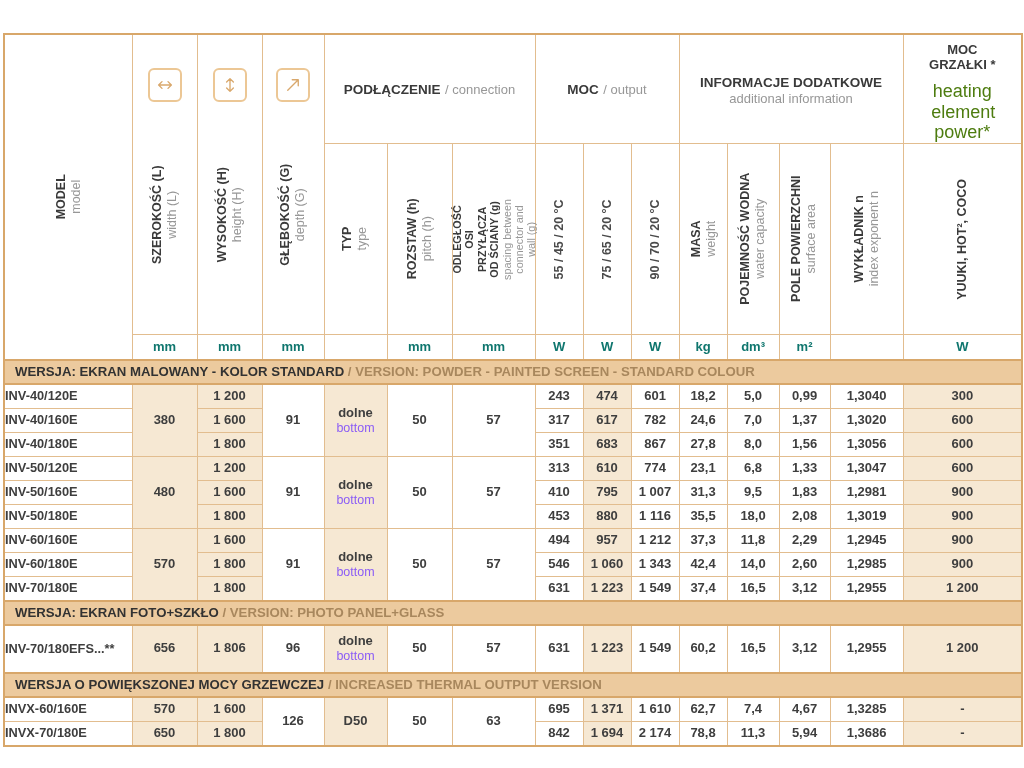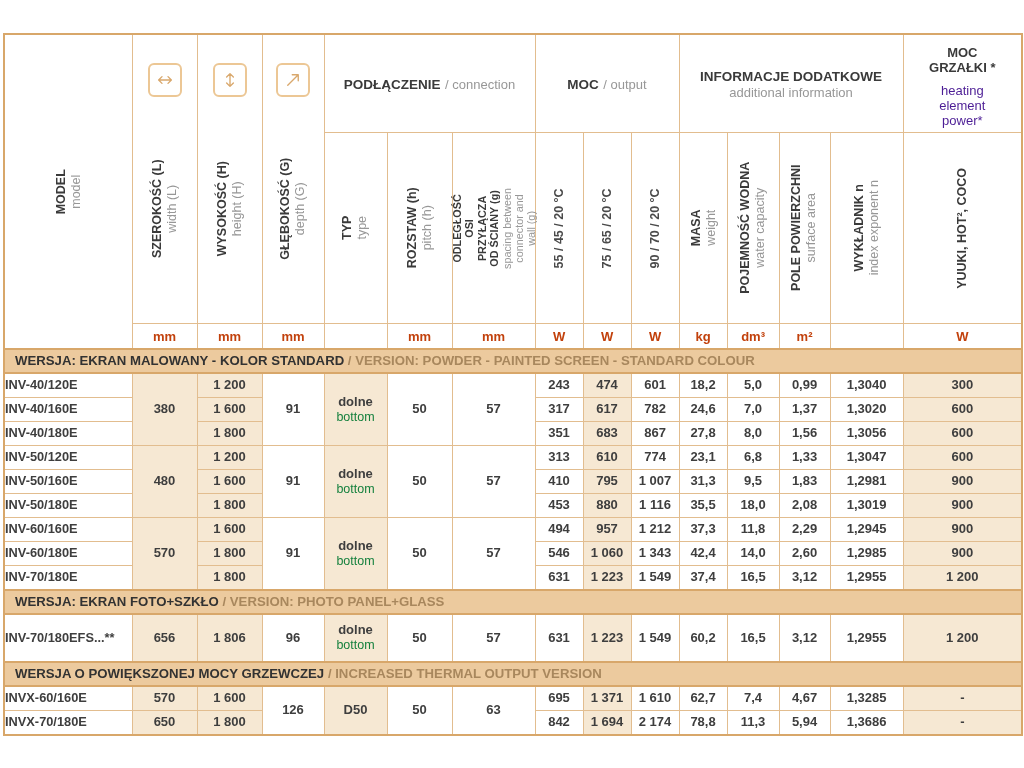--- a/index.html
+++ b/index.html
@@ -3,50 +3,50 @@
 <meta charset="utf-8">
 <style>
   html,body{margin:0;padding:0;background:#fff;}
   body{width:1024px;height:768px;font-family:"Liberation Sans","DejaVu Sans",sans-serif;color:#3e3e3e;overflow:hidden;}
   table{border-collapse:collapse;table-layout:fixed;width:1018px;margin:33px 0 0 3px;border:2px solid #d8a76a;}
   col.shade{background:#f6e8d3;}
   th,td{border:1px solid #e2bd8f;padding:0;vertical-align:middle;}
   thead th{background:#fff;font-weight:normal;}
   tr.r1 th{height:97px;}
   tr.r2 th{height:190px;}
-  tr.r3 td{height:24px;font-weight:bold;font-size:13px;background:#fff;text-align:center;color:#c2410c;}
+  tr.r3 td{height:24px;font-weight:bold;font-size:13px;background:#fff;text-align:center;color:#0f766e;}
   
   .grp{text-align:center;line-height:1.2;}
   .grp .pl{font-weight:bold;font-size:13.5px;color:#3a3a3a;}
   .grp .en{color:#979797;font-size:13px;}
   .grp .en.block{display:block;}
   .heater{line-height:1.15;text-align:center;}
   .heater .pl{font-weight:bold;font-size:13px;color:#3a3a3a;display:block;width:84px;margin:8px auto;}
-  .heater .en{color:#4c1d95;font-size:13px;display:block;width:62px;margin:0 auto;}
+  .heater .en{color:#4d7c0f;font-size:18px;display:block;width:62px;margin:0 auto;}
   
   .rwrap{display:flex;align-items:center;justify-content:center;}
   .rot{transform:rotate(-90deg);white-space:nowrap;line-height:1.18;font-size:12.5px;text-align:center;}
   .rot .pl{font-weight:bold;color:#3a3a3a;display:block;}
   .rot .en{color:#979797;display:block;}
   .rot.wrap{white-space:normal;width:152px;font-size:10.8px;line-height:1.15;}
   .rot.temp{font-weight:600;color:#4a4a4a;}
   .rot.brands{font-weight:bold;color:#3a3a3a;}
   .dimwrap{height:285px;display:flex;flex-direction:column;align-items:center;}
   .dimwrap .rwrap{flex:1;}
   .modelwrap{height:310px;display:flex;align-items:center;justify-content:center;}
   .r2wrap{height:188px;}
   .icon-box{width:30px;height:30px;margin-top:26px;border:2px solid #eac famous;}
   .icon-box{border:2px solid #ecc795;border-radius:6px;background:#fff;display:flex;align-items:center;justify-content:center;flex:0 0 auto;}
   .icon-box svg{stroke:#d9a86c;fill:none;stroke-width:1.8;stroke-linecap:round;stroke-linejoin:round;}
   
   td.diag{background-image:linear-gradient(to bottom right,transparent calc(50% - 0.7px),#ddab72 calc(50% - 0.7px),#ddab72 calc(50% + 0.7px),transparent calc(50% + 0.7px));}
   
   tbody td{font-size:13px;font-weight:600;text-align:center;height:23px;color:#3e3e3e;line-height:1.15;}
   tbody td.model{text-align:left;font-weight:bold;font-size:12.8px;}
-  .cell-sub{color:#15803d;font-weight:400;font-size:12.5px;}
+  .cell-sub{color:#8b5cf6;font-weight:400;font-size:12.5px;}
   tr.section td{background:#ecca9e;text-align:left;padding-left:10px;height:22px;border-top:2px solid #d8a76a;border-bottom:2px solid #d8a76a;}
   .sec-pl{font-weight:bold;font-size:13.2px;color:#323232;}
   .sec-en{font-weight:bold;font-size:13.2px;color:#a8875d;}
   tr.tall td{height:46px;}
 </style>
 </head>
 <body>
 
 <table>
   <colgroup>

